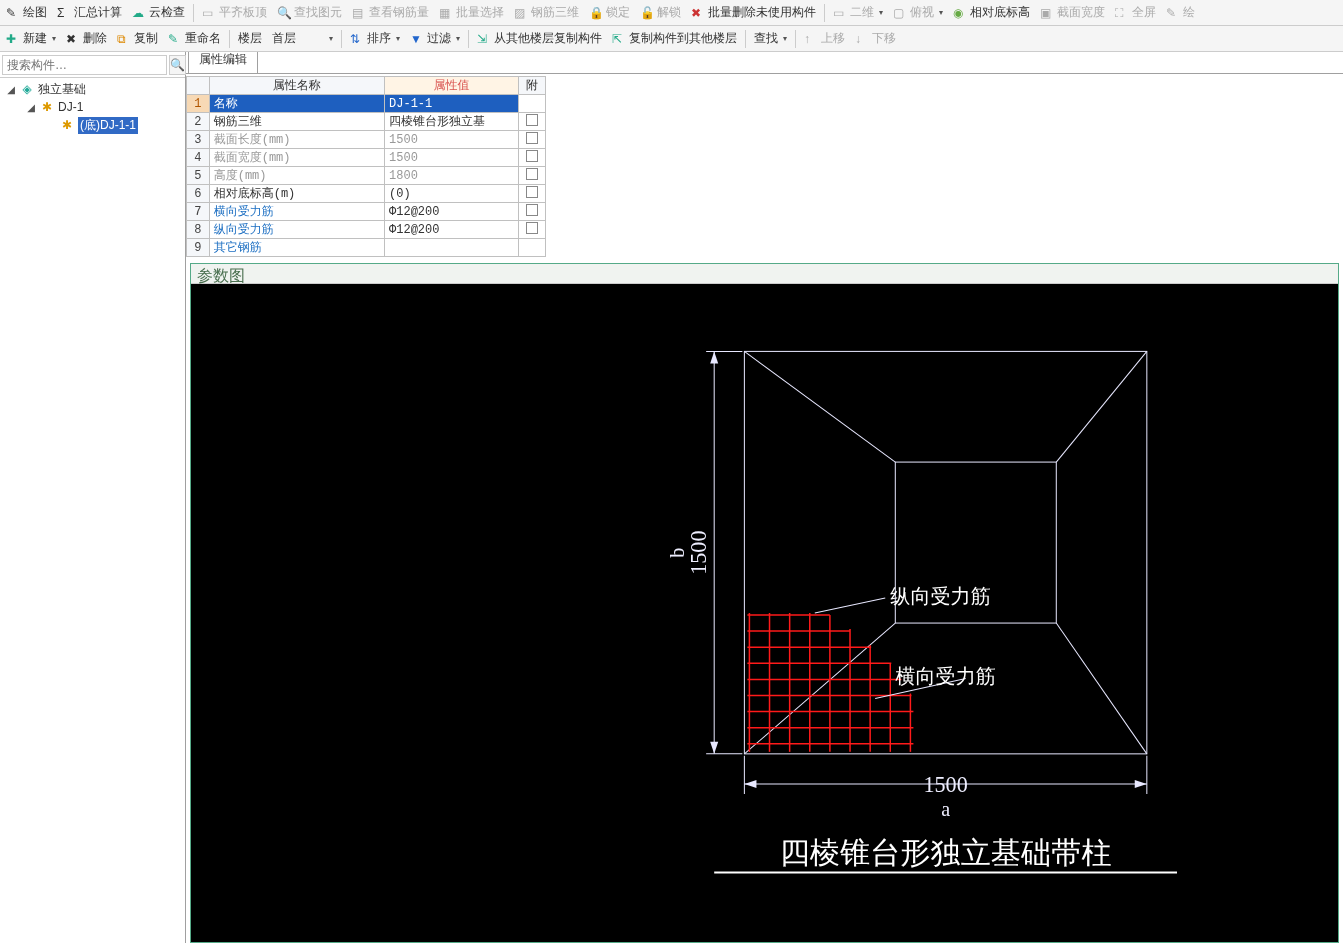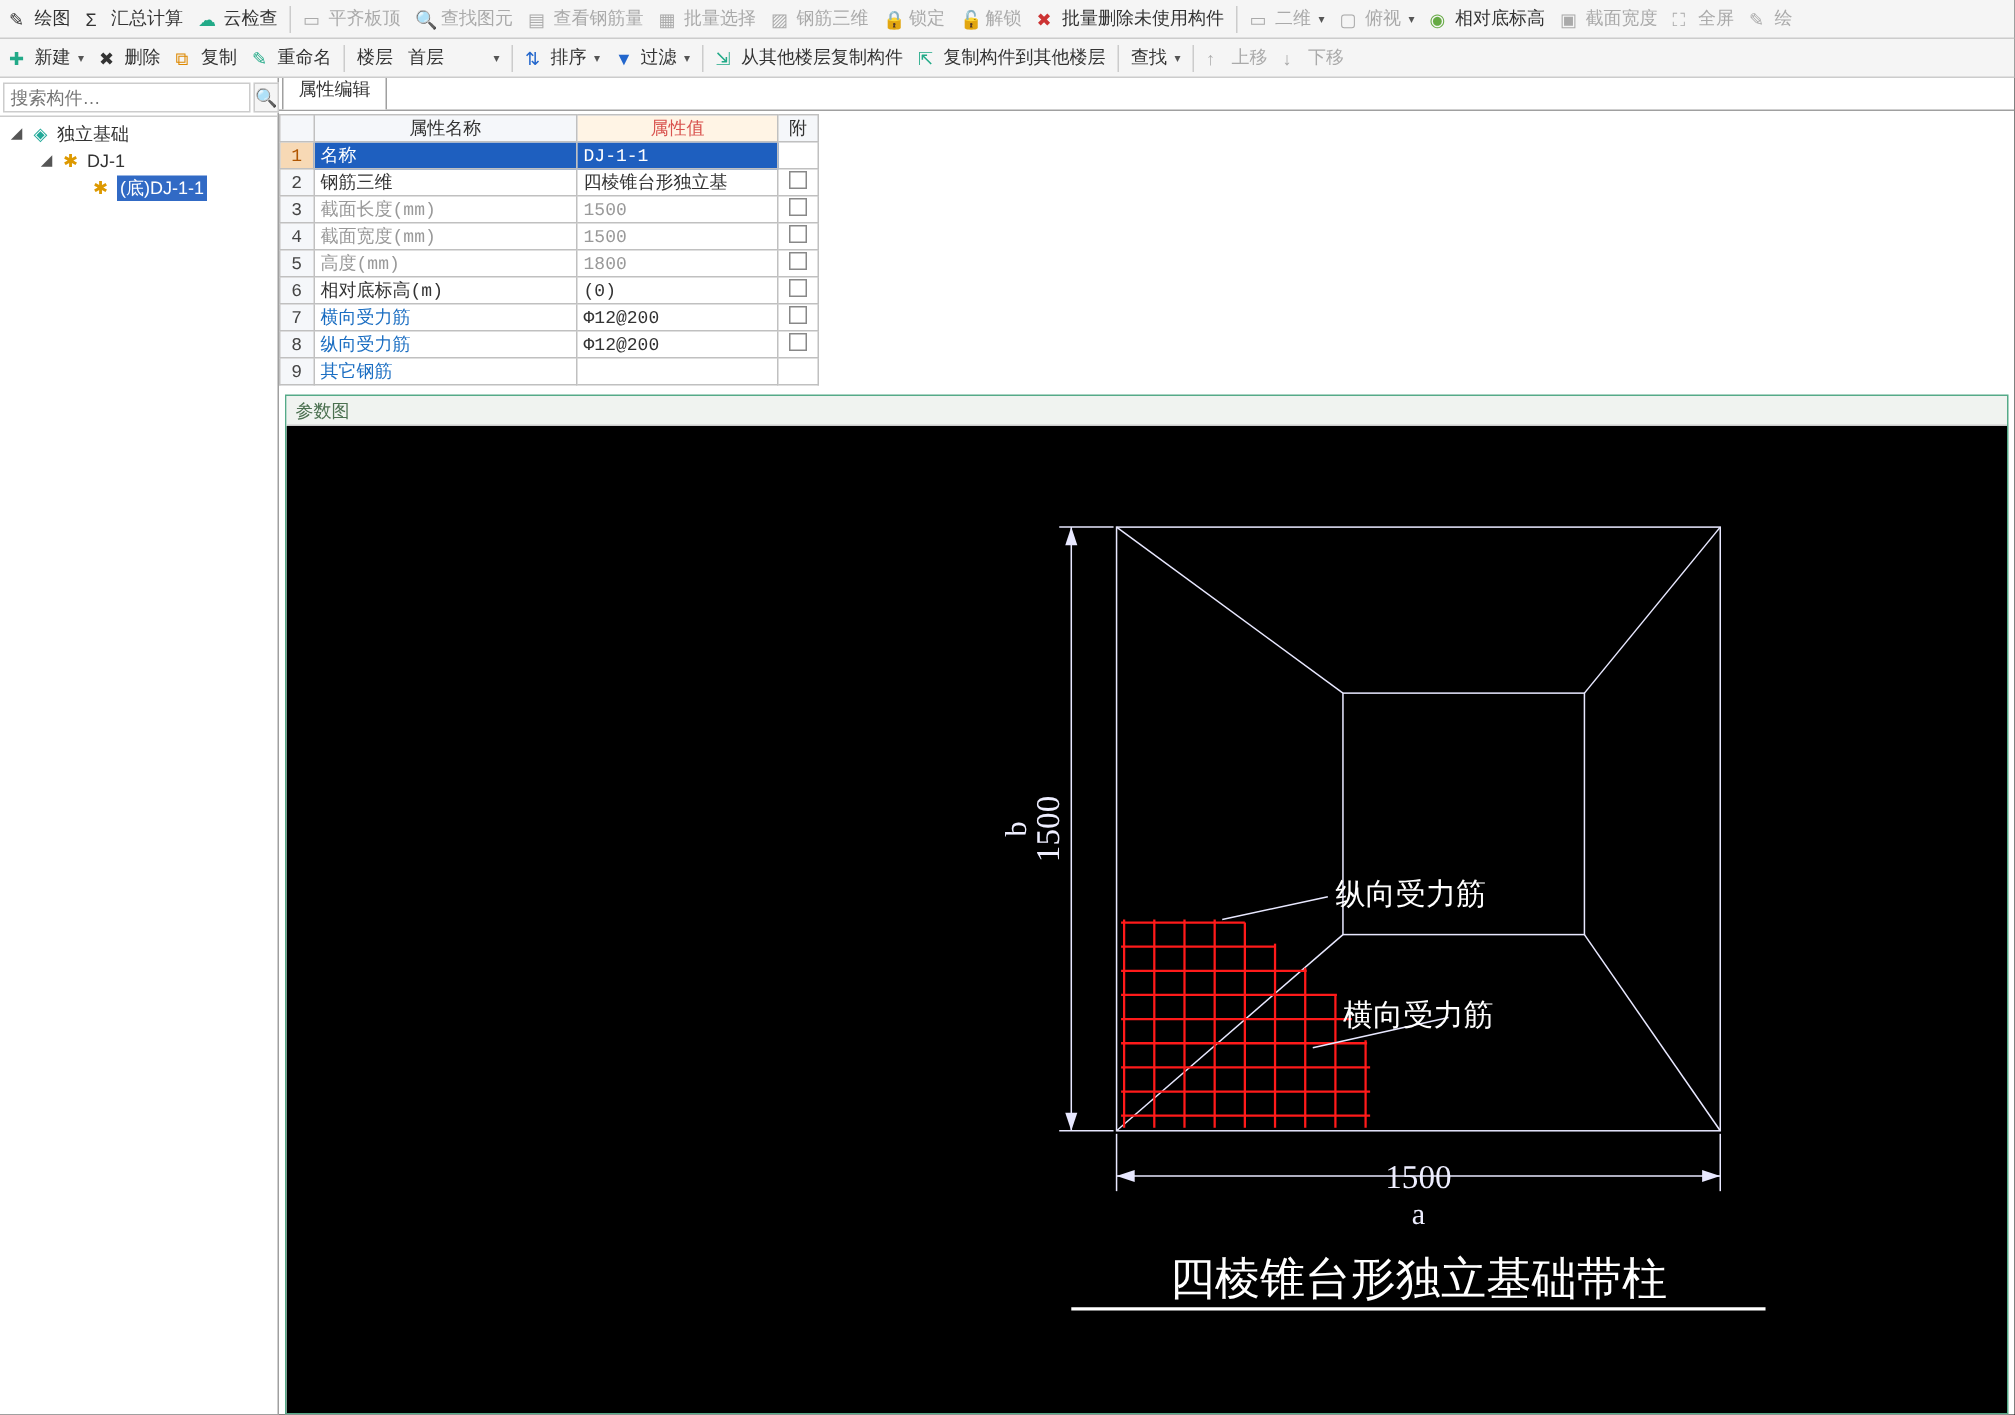--- a/index.html
+++ b/index.html
@@ -42,21 +42,21 @@
 .propgrid .valcol { width: 130px; }
 .propgrid .attcol { width: 26px; text-align: center; }
 .propgrid .dimmed { color: #999; margin-left: 16px; }
 .propgrid .linkish { color: #1b6ec2; }
 .propgrid tr.selected .rownum { background: #f7d9b5; color: #b05500; }
 .propgrid tr.selected .namecol, .propgrid tr.selected .valcol { background: #1e5fbf; color: #fff; }
 .chk { display: inline-block; width: 12px; height: 12px; border: 1px solid #888; background: #fff; }
 .expand { display:inline-block; width:10px; height:10px; border:1px solid #888; line-height:8px; text-align:center; font-size:10px; margin-right:4px; }
 
 .diagram-area { flex: 1; margin: 6px 4px 0 4px; border: 1px solid #5a8; background: #fff; display: flex; flex-direction: column; overflow: hidden; }
-.diagram-title { height: 20px; background: #f0f3f0; color: #4b7050; padding: 2px 6px; font-size: 12px; border-bottom: 1px solid #ccc; }
+.diagram-title { height: 20px; background: #f0f3f0; color: #4b7050; padding: 2px 6px; font-size: 16px; border-bottom: 1px solid #ccc; }
 .diagram-canvas { flex: 1; background: #000; position: relative; overflow: hidden; }
 .diagram-canvas svg { width: 100%; height: 100%; }
 .dim-label { fill: #eef; font-family: SimSun, serif; }
 .rebar-label { fill: #fff; font-size: 20px; font-family: SimSun, serif; }
 .cap { fill: #fff; font-size: 30px; font-family: SimSun, serif; }
 </style>
 </head>
 <body>
 
 <div class="toolbar">

